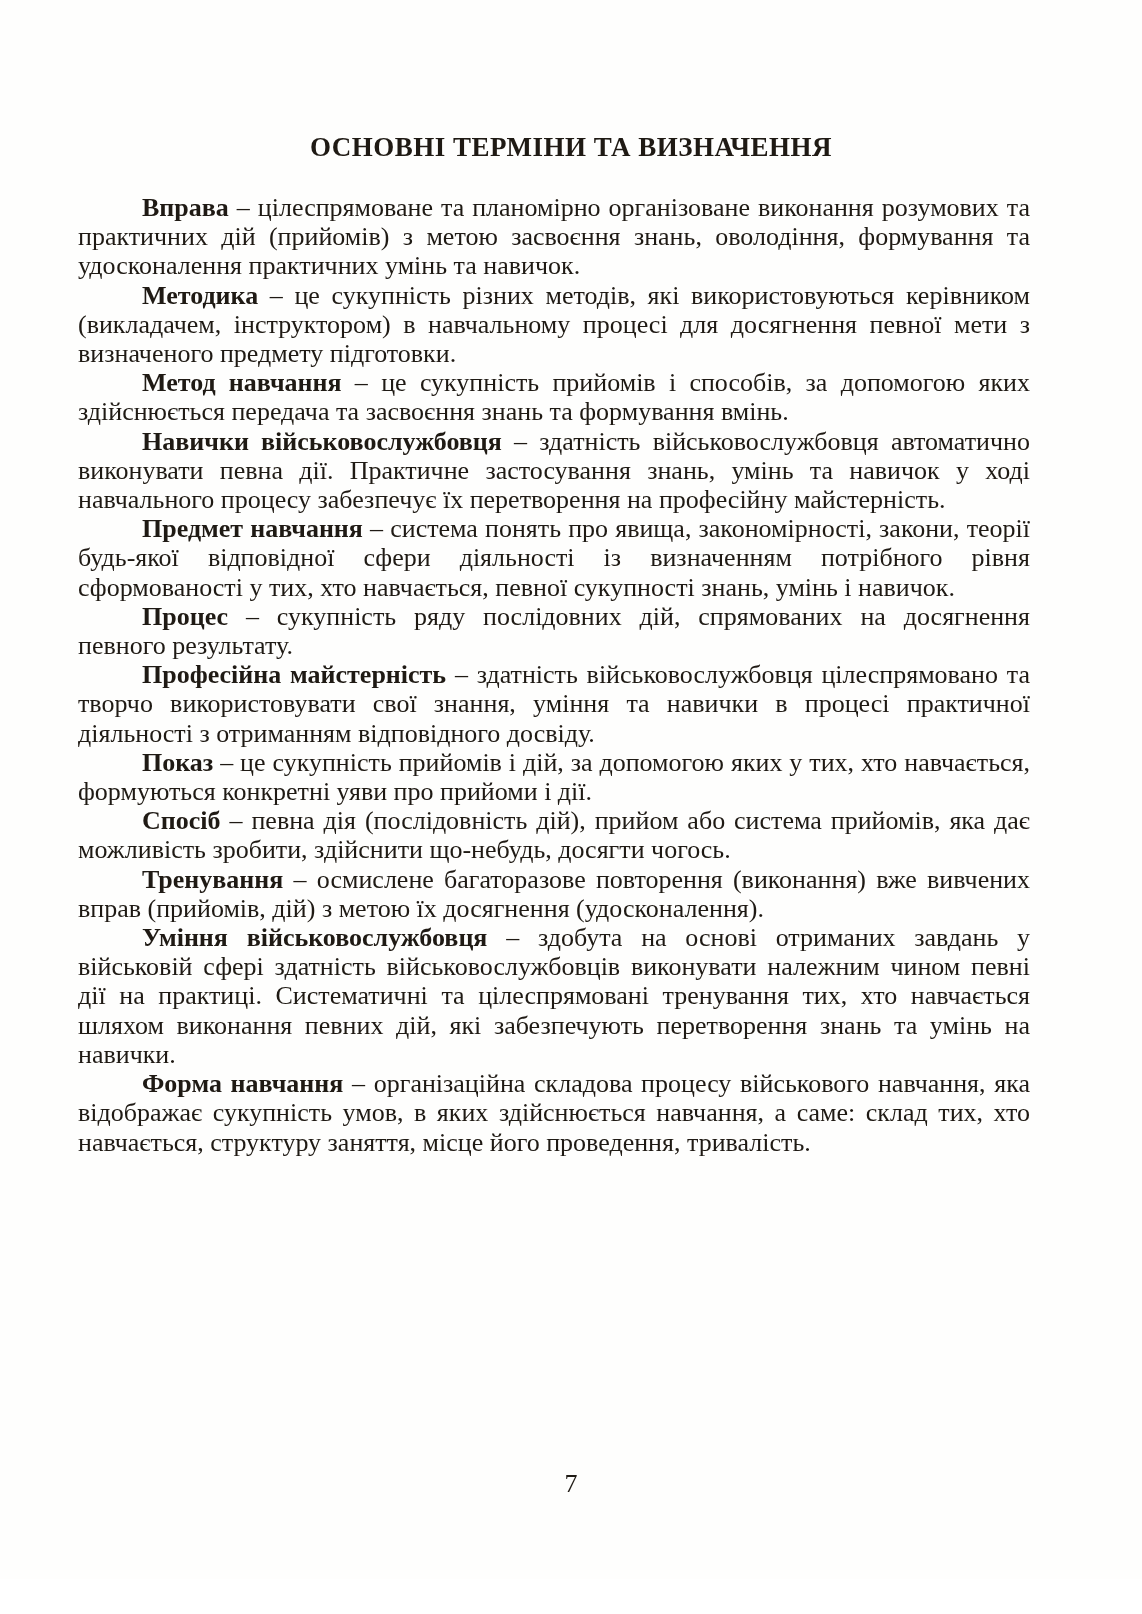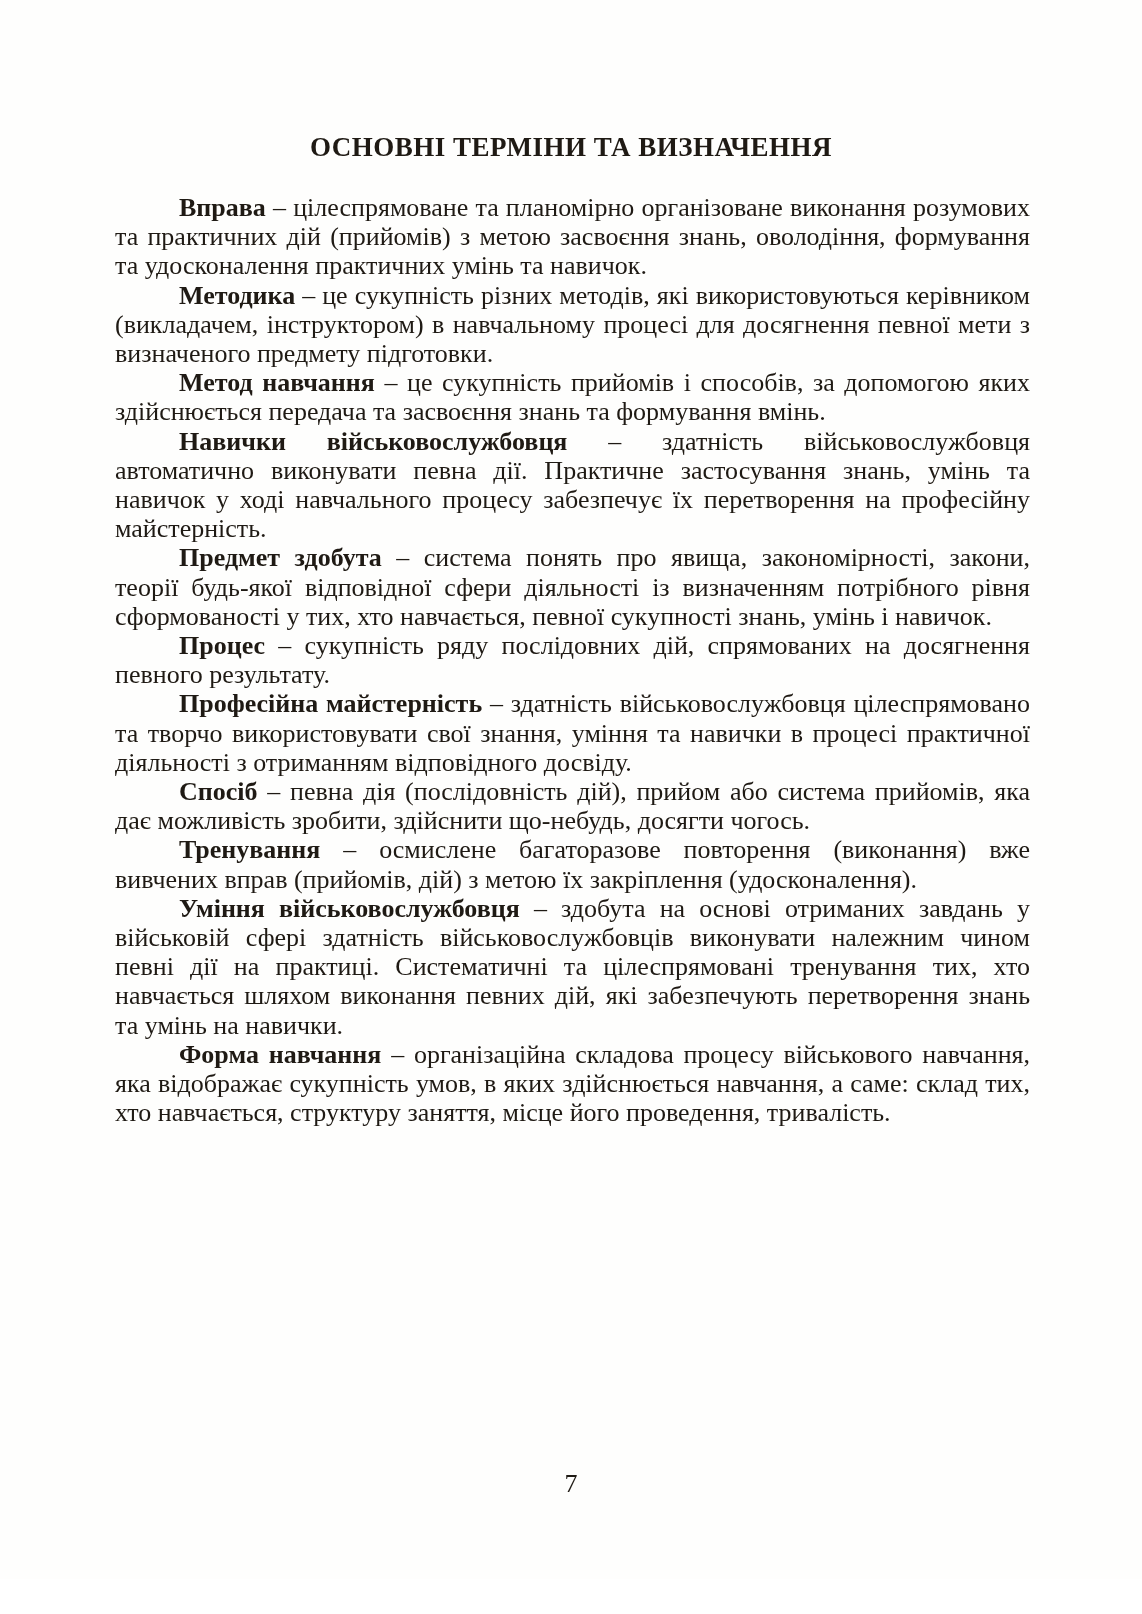--- a/index.html
+++ b/index.html
@@ -20,21 +20,21 @@
   .doc-title {
     margin: 0;
     padding-top: 132px;
     text-align: center;
     font-size: 27px;
     line-height: 31px;
     font-weight: bold;
     letter-spacing: 0.5px;
   }
   .content {
-    margin: 30px 112px 0 115px;
+    margin: 30px 112px 0 78px;
     font-size: 26px;
     line-height: 29.2px;
     text-align: justify;
   }
   .content p.entry {
     margin: 0;
     text-indent: 64px;
   }
   .content p.entry b {
     font-weight: bold;
@@ -61,31 +61,32 @@
     <p class="entry"><b>Вправа</b> <span>– цілеспрямоване та планомірно організоване виконання розумових та практичних дій (прийомів) з метою засвоєння знань, оволодіння, формування та удосконалення практичних умінь та навичок.</span></p>
 
 
     <p class="entry"><b>Методика</b> <span>– це сукупність різних методів, які використовуються керівником (викладачем, інструктором) в навчальному процесі для досягнення певної мети з визначеного предмету підготовки.</span></p>
 
     <p class="entry"><b>Метод навчання</b> <span>– це сукупність прийомів і способів, за допомогою яких здійснюється передача та засвоєння знань та формування вмінь.</span></p>
 
     <p class="entry"><b>Навички військовослужбовця</b> <span>– здатність військовослужбовця автоматично виконувати певна дії. Практичне застосування знань, умінь та навичок у ході навчального процесу забезпечує їх перетворення на професійну майстерність.</span></p>
 
 
-    <p class="entry"><b>Предмет здобута</b> <span>– система понять про явища, закономірності, закони, теорії будь-якої відповідної сфери діяльності із визначенням потрібного рівня сформованості у тих, хто навчається, певної сукупності знань, умінь і навичок.</span></p>
+    <p class="entry"><b>Предмет навчання</b> <span>– система понять про явища, закономірності, закони, теорії будь-якої відповідної сфери діяльності із визначенням потрібного рівня сформованості у тих, хто навчається, певної сукупності знань, умінь і навичок.</span></p>
 
 
     <p class="entry"><b>Процес</b> <span>– сукупність ряду послідовних дій, спрямованих на досягнення певного результату.</span></p>
 
     <p class="entry"><b>Професійна майстерність</b> <span>– здатність військовослужбовця цілеспрямовано та творчо використовувати свої знання, уміння та навички в процесі практичної діяльності з отриманням відповідного досвіду.</span></p>
 
+    <p class="entry"><b>Показ</b> <span>– це сукупність прийомів і дій, за допомогою яких у тих, хто навчається, формуються конкретні уяви про прийоми і дії.</span></p>
 
     <p class="entry"><b>Спосіб</b> <span>– певна дія (послідовність дій), прийом або система прийомів, яка дає можливість зробити, здійснити що-небудь, досягти чогось.</span></p>
 
-    <p class="entry"><b>Тренування</b> <span>– осмислене багаторазове повторення (виконання) вже вивчених вправ (прийомів, дій) з метою їх закріплення (удосконалення).</span></p>
+    <p class="entry"><b>Тренування</b> <span>– осмислене багаторазове повторення (виконання) вже вивчених вправ (прийомів, дій) з метою їх досягнення (удосконалення).</span></p>
 
     <p class="entry"><b>Уміння військовослужбовця</b> <span>– здобута на основі отриманих завдань у військовій сфері здатність військовослужбовців виконувати належним чином певні дії на практиці. Систематичні та цілеспрямовані тренування тих, хто навчається шляхом виконання певних дій, які забезпечують перетворення знань та умінь на навички.</span></p>
 
     <p class="entry"><b>Форма навчання</b> <span>– організаційна складова процесу військового навчання, яка відображає сукупність умов, в яких здійснюється навчання, а саме: склад тих, хто навчається, структуру заняття, місце його проведення, тривалість.</span></p>
 
   </div>
 
   <div class="page-number">7</div>
 
 </div>

